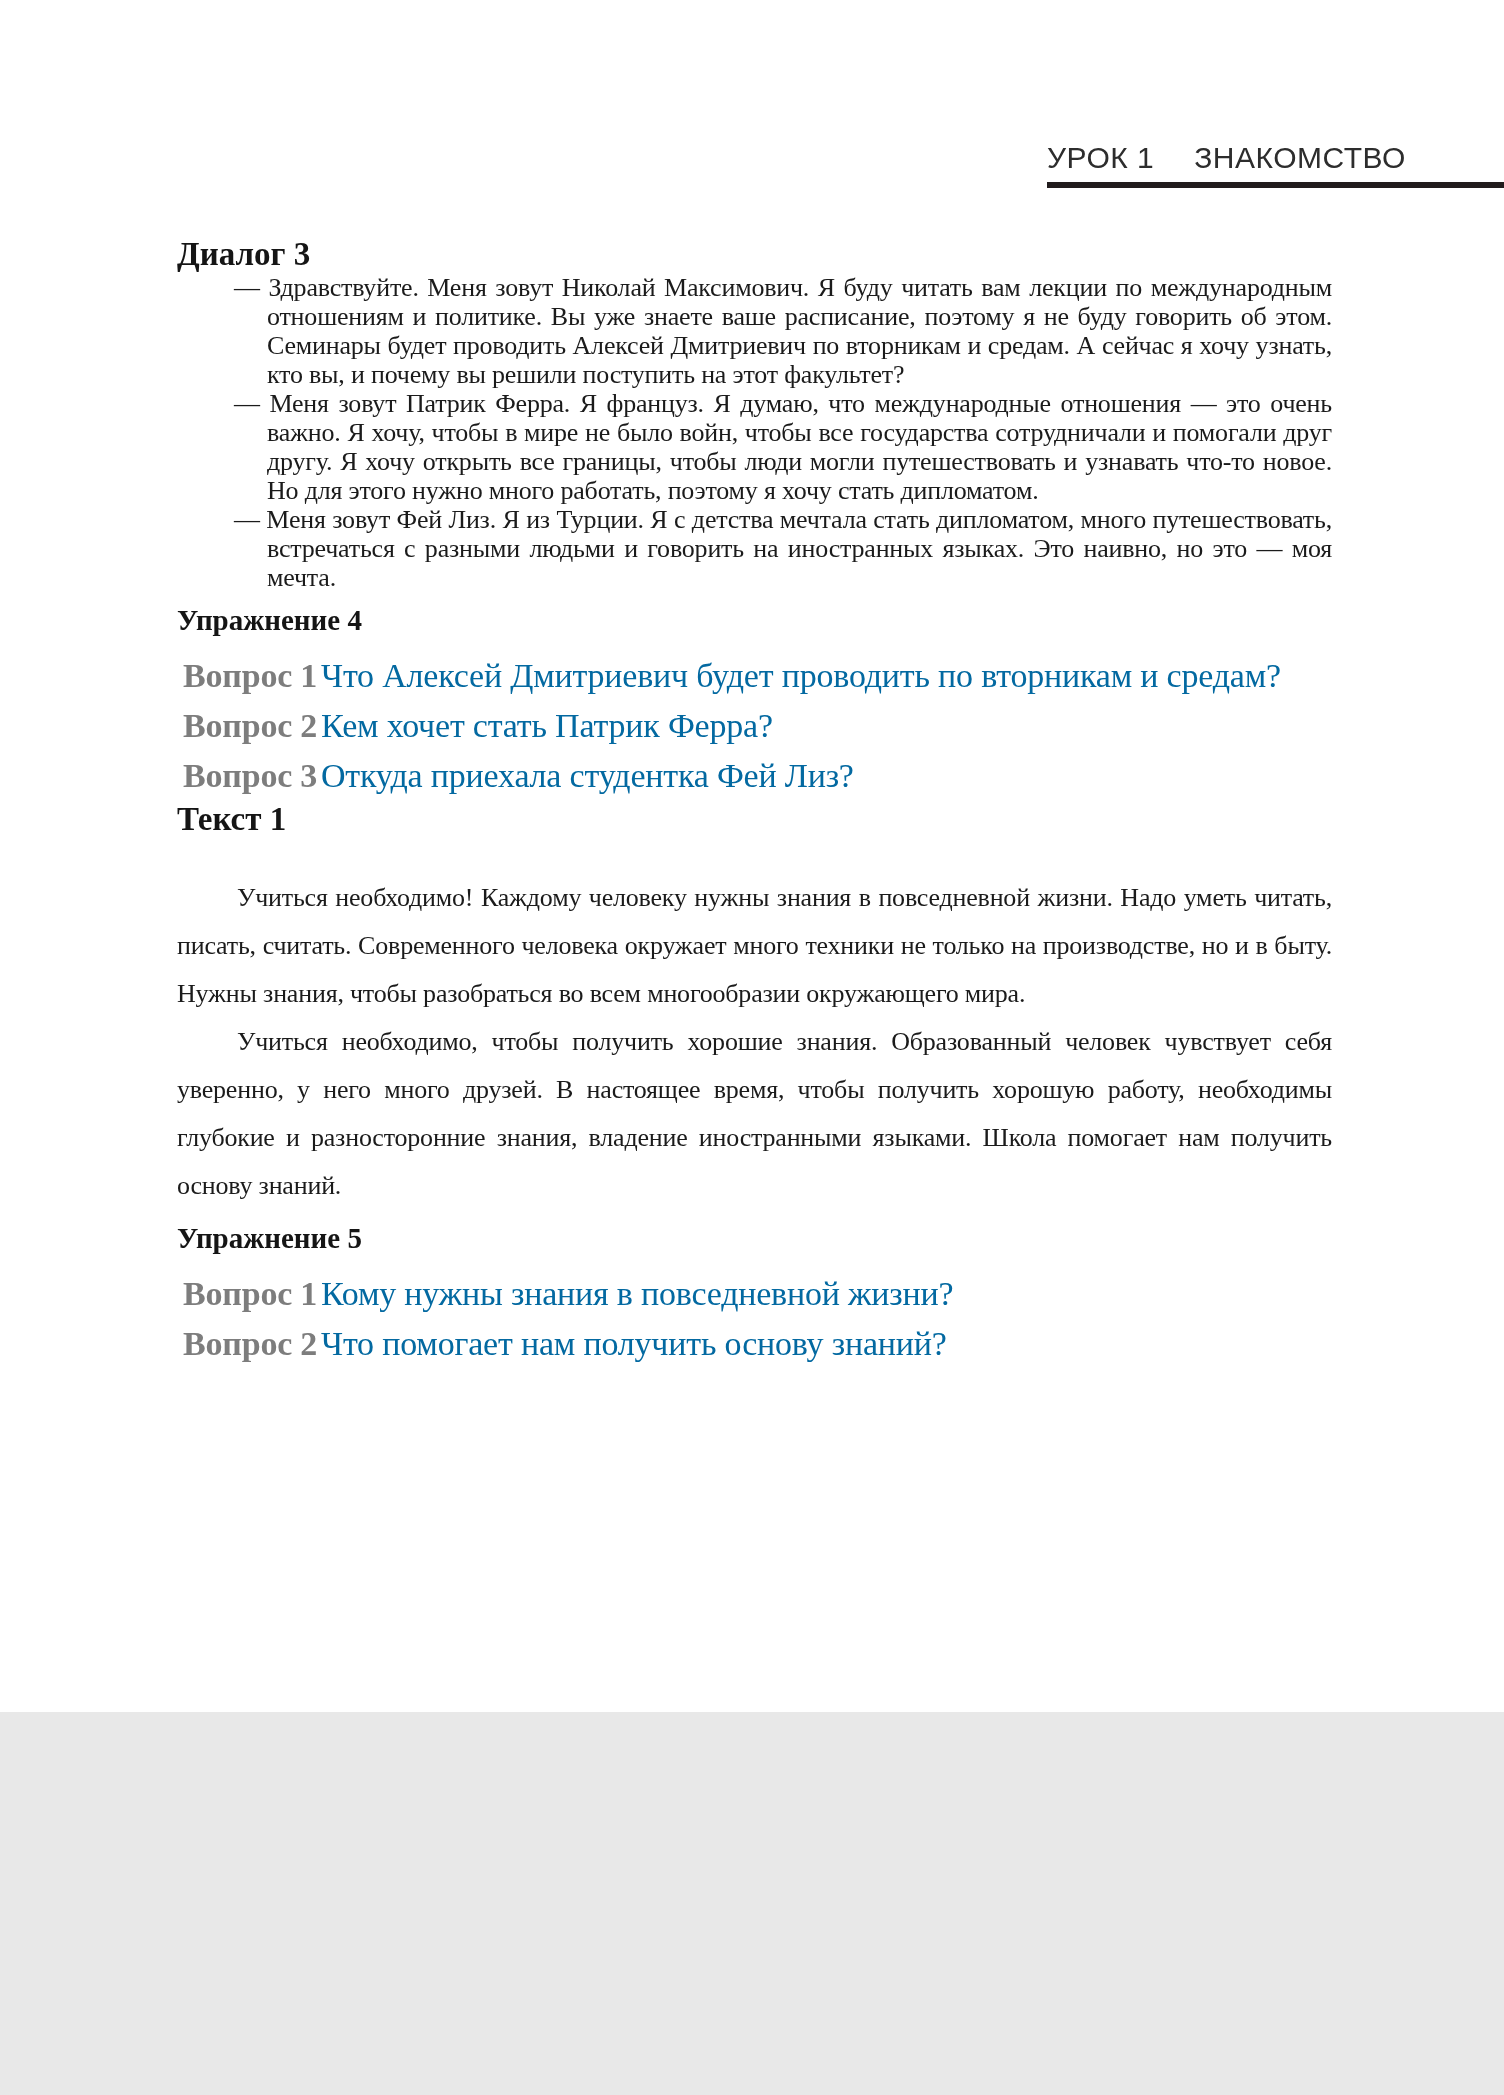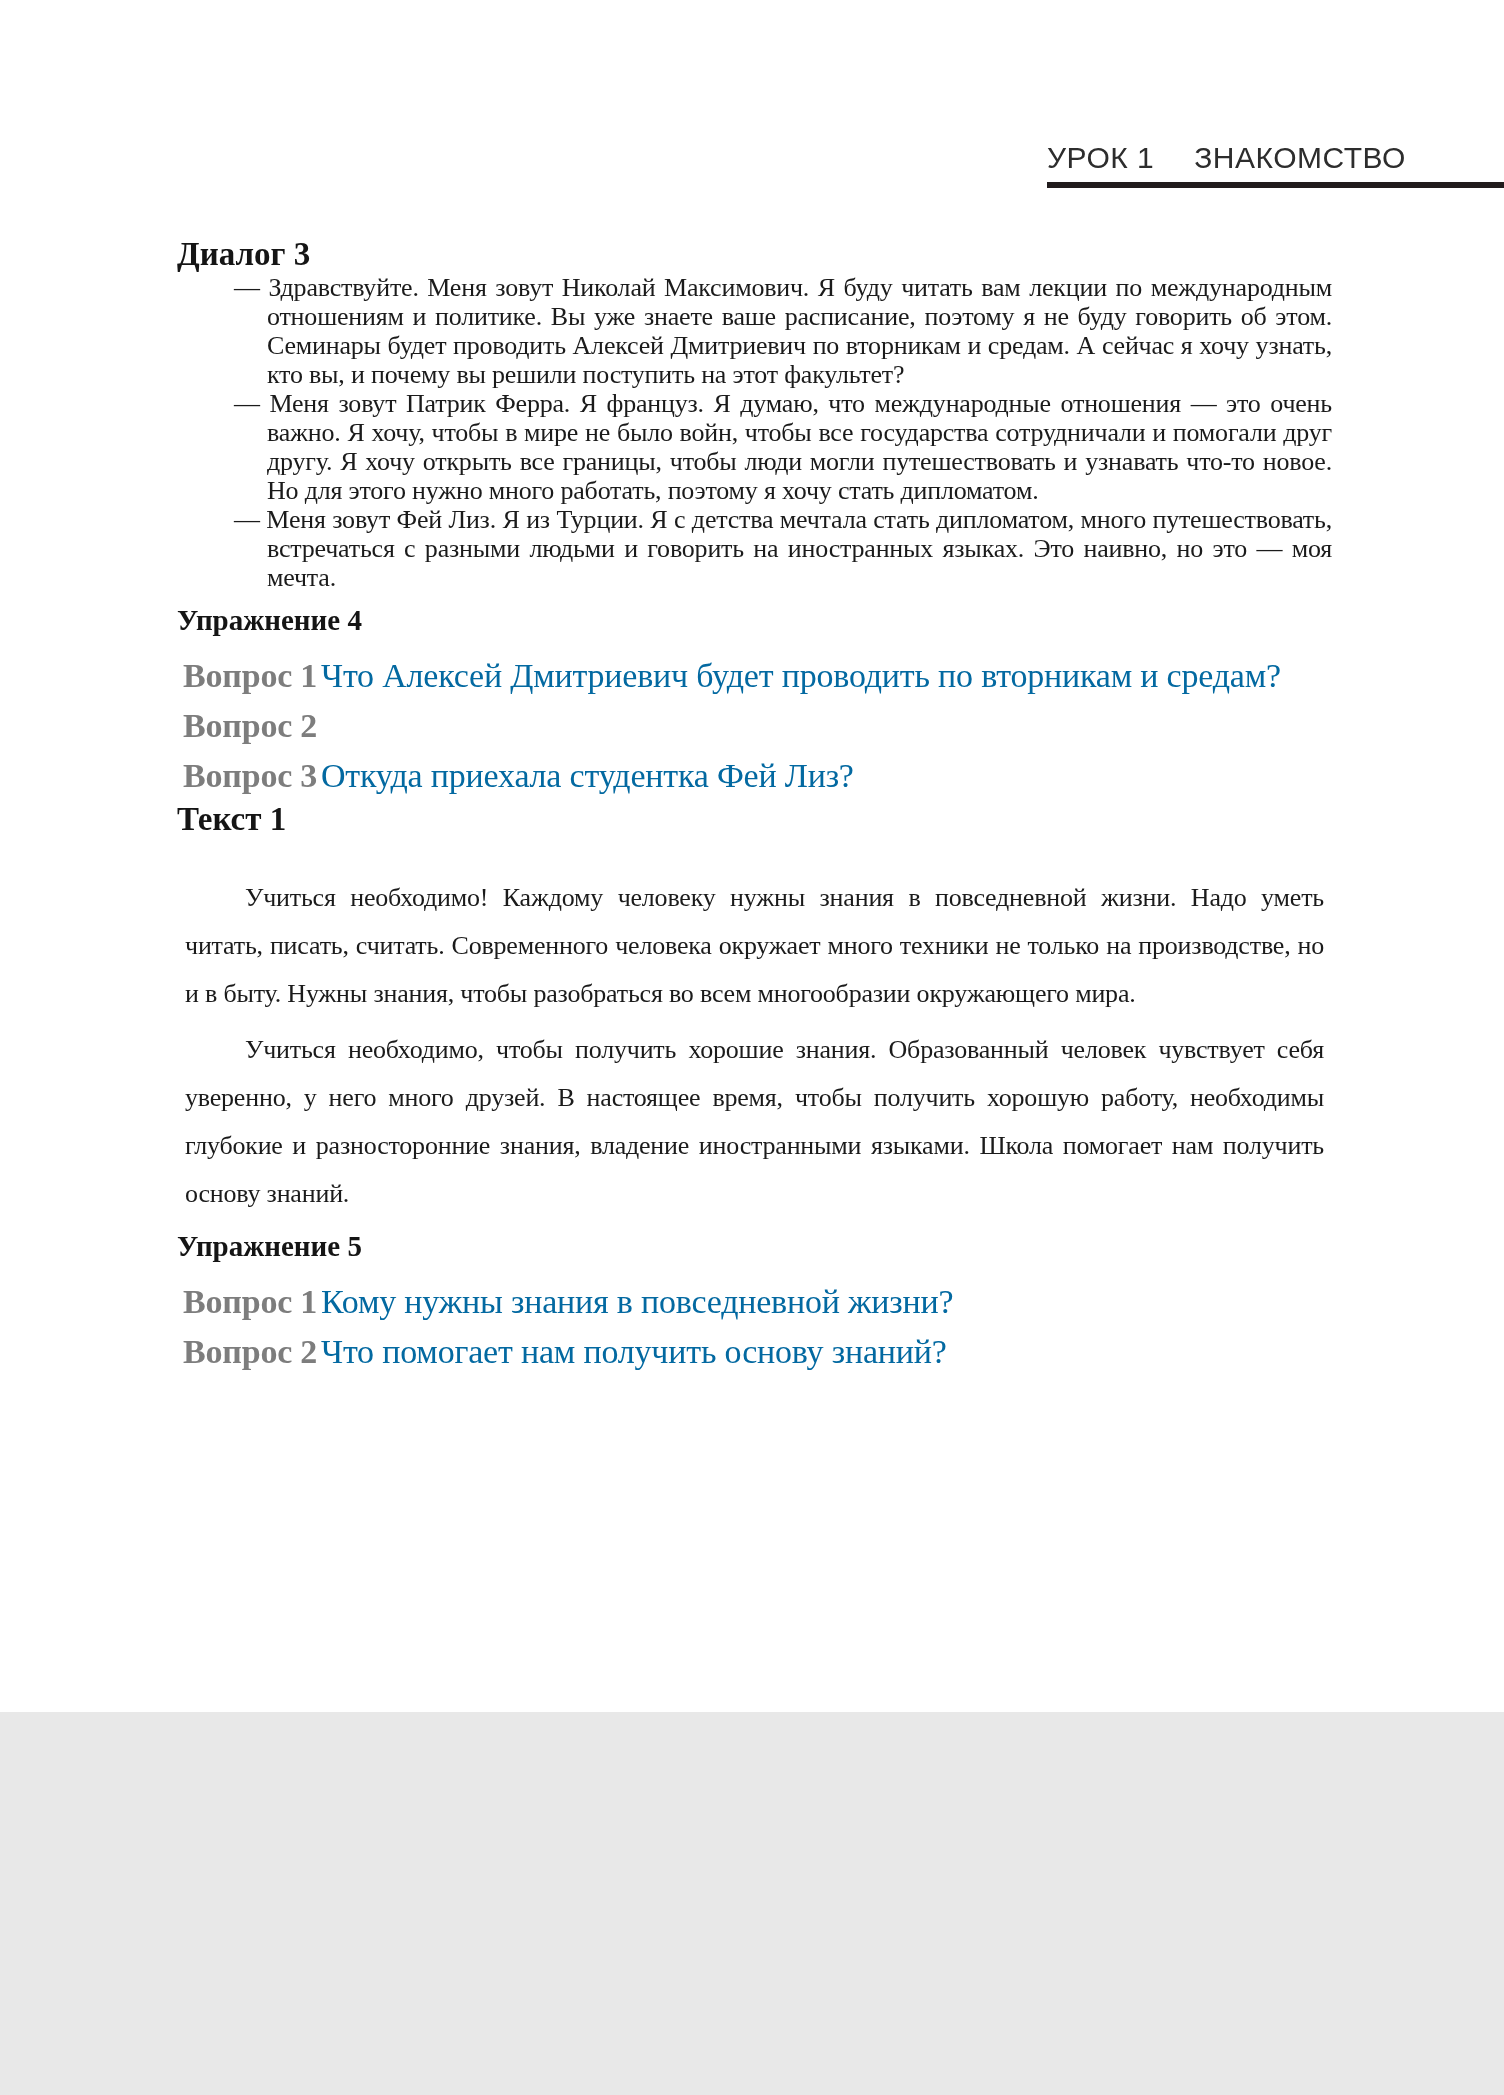--- a/index.html
+++ b/index.html
@@ -79,21 +79,21 @@
     flex: 0 0 138px;
     font-weight: bold;
     color: #7d7d7d;
   }
   .question-text { color: #0369a1; }
 
   .text1-title { margin: 46px 0 0 0; font-size: 37px; }
 
   .text1-paragraphs { margin-top: 36px; }
   .body-paragraph {
-    margin: 8px;
+    margin: 0;
     text-indent: 60px;
     font-size: 26px;
     line-height: 48px;
     text-align: justify;
     letter-spacing: -0.2px;
   }
 
   
   .page-number {
     position: absolute;
@@ -145,20 +145,21 @@
     </section>
 
     <section>
       <h3 class="exercise-title">Упражнение 4</h3>
       <div class="question-row">
         <span class="question-label">Вопрос 1</span>
         <span class="question-text">Что Алексей Дмитриевич будет проводить по вторникам и средам?</span>
       </div>
       <div class="question-row">
         <span class="question-label">Вопрос 2</span>
+        <span class="question-text">Кем хочет стать Патрик Ферра?</span>
       </div>
       <div class="question-row">
         <span class="question-label">Вопрос 3</span>
         <span class="question-text">Откуда приехала студентка Фей Лиз?</span>
       </div>
     </section>
 
     <section>
       <h2 class="section-title text1-title">Текст 1</h2>
       <div class="text1-paragraphs">

